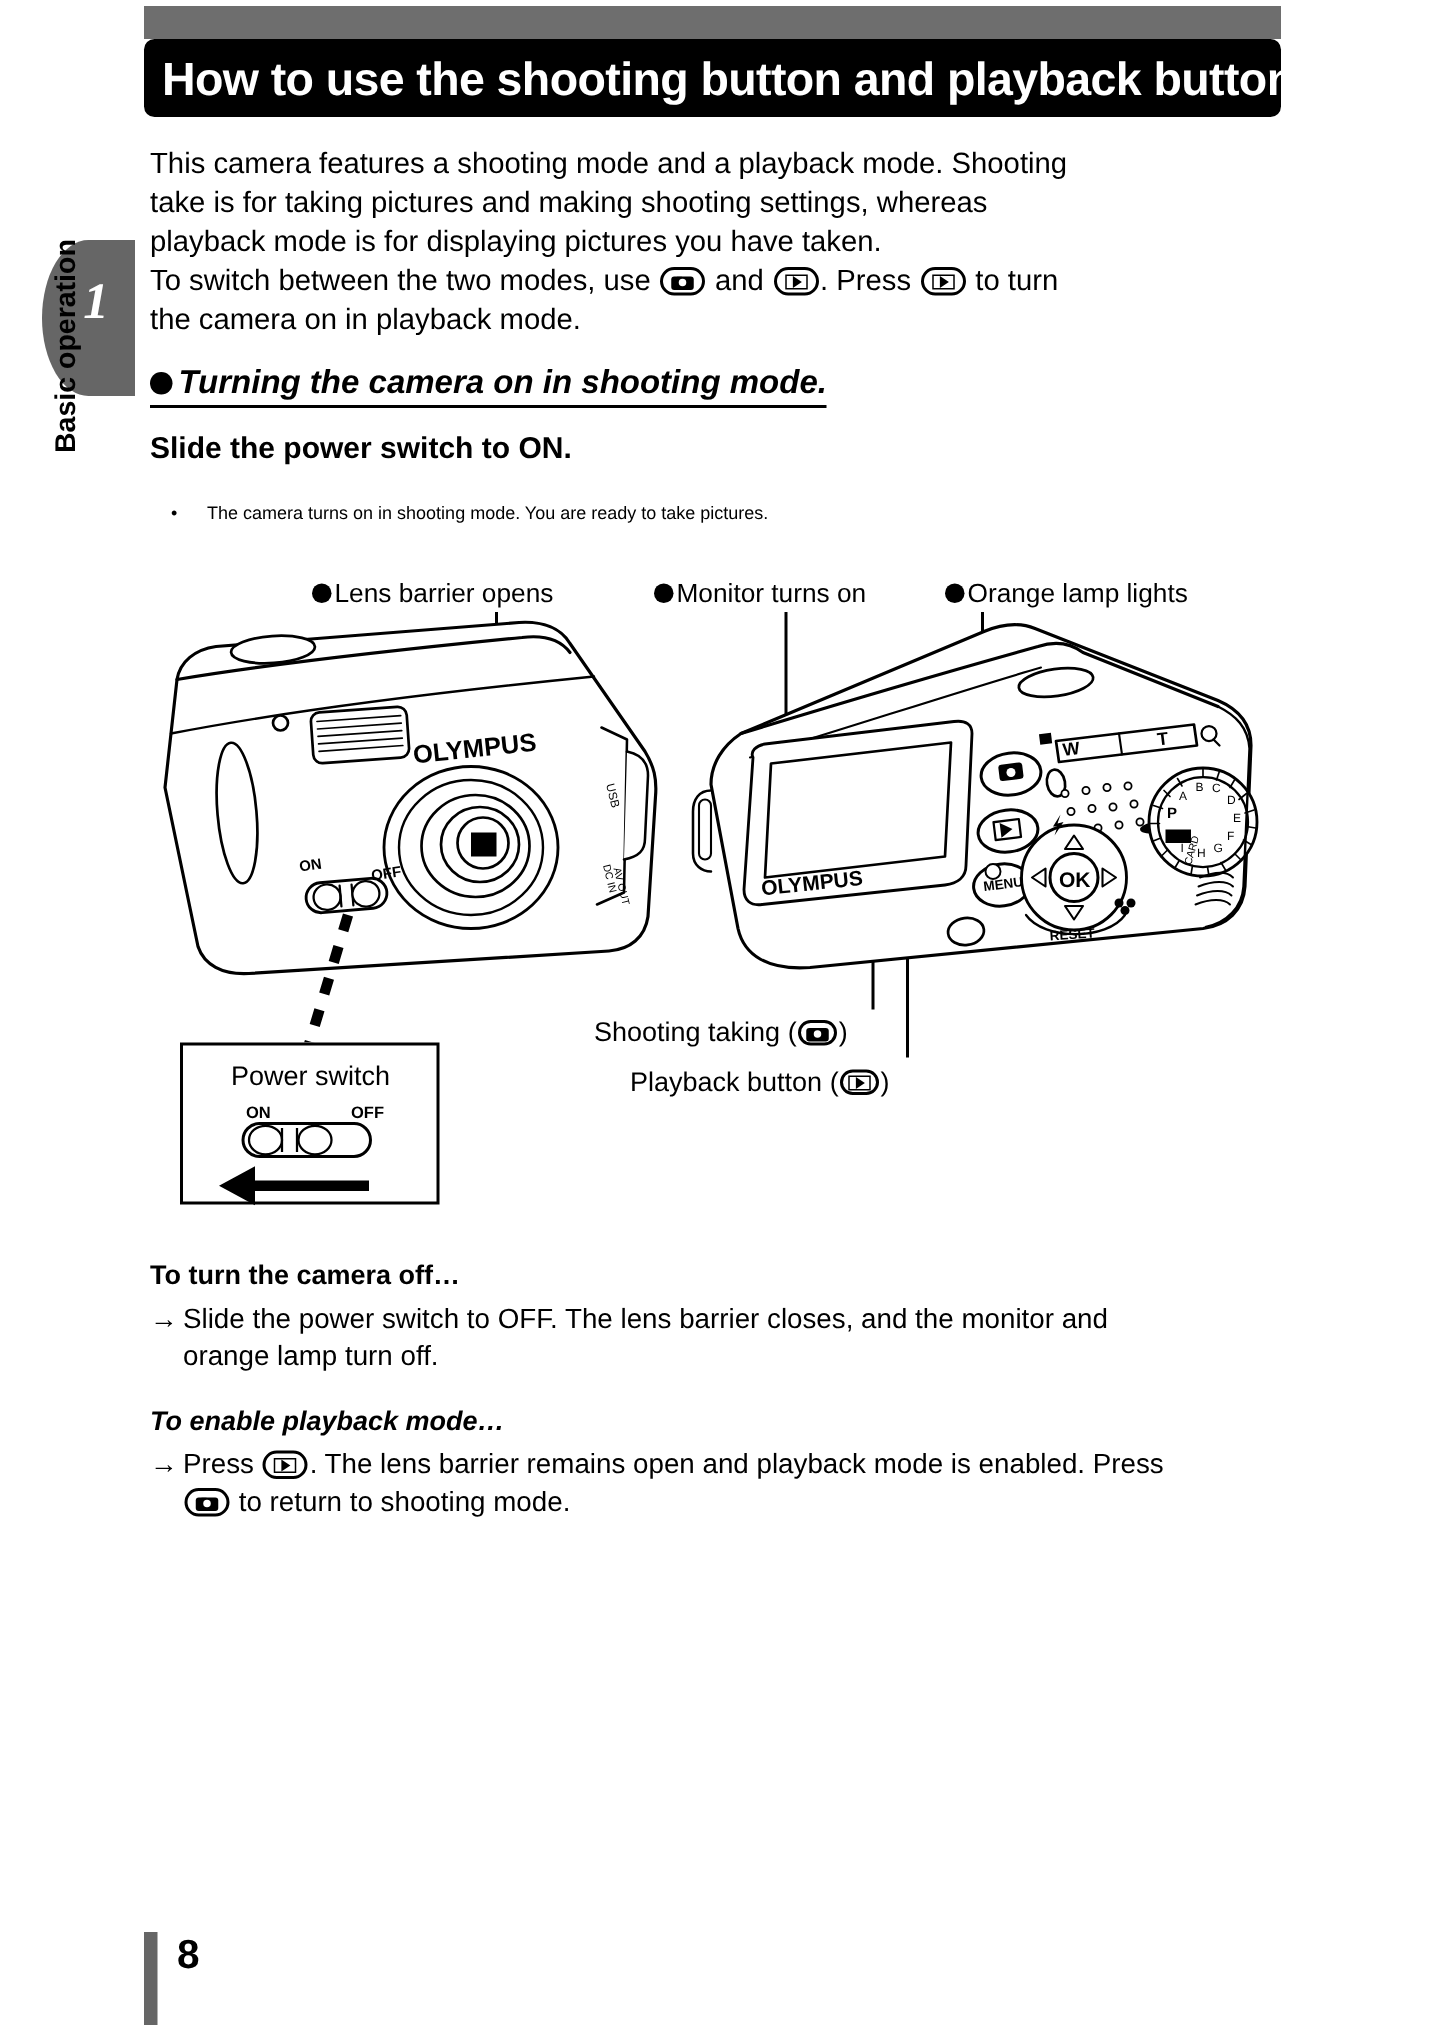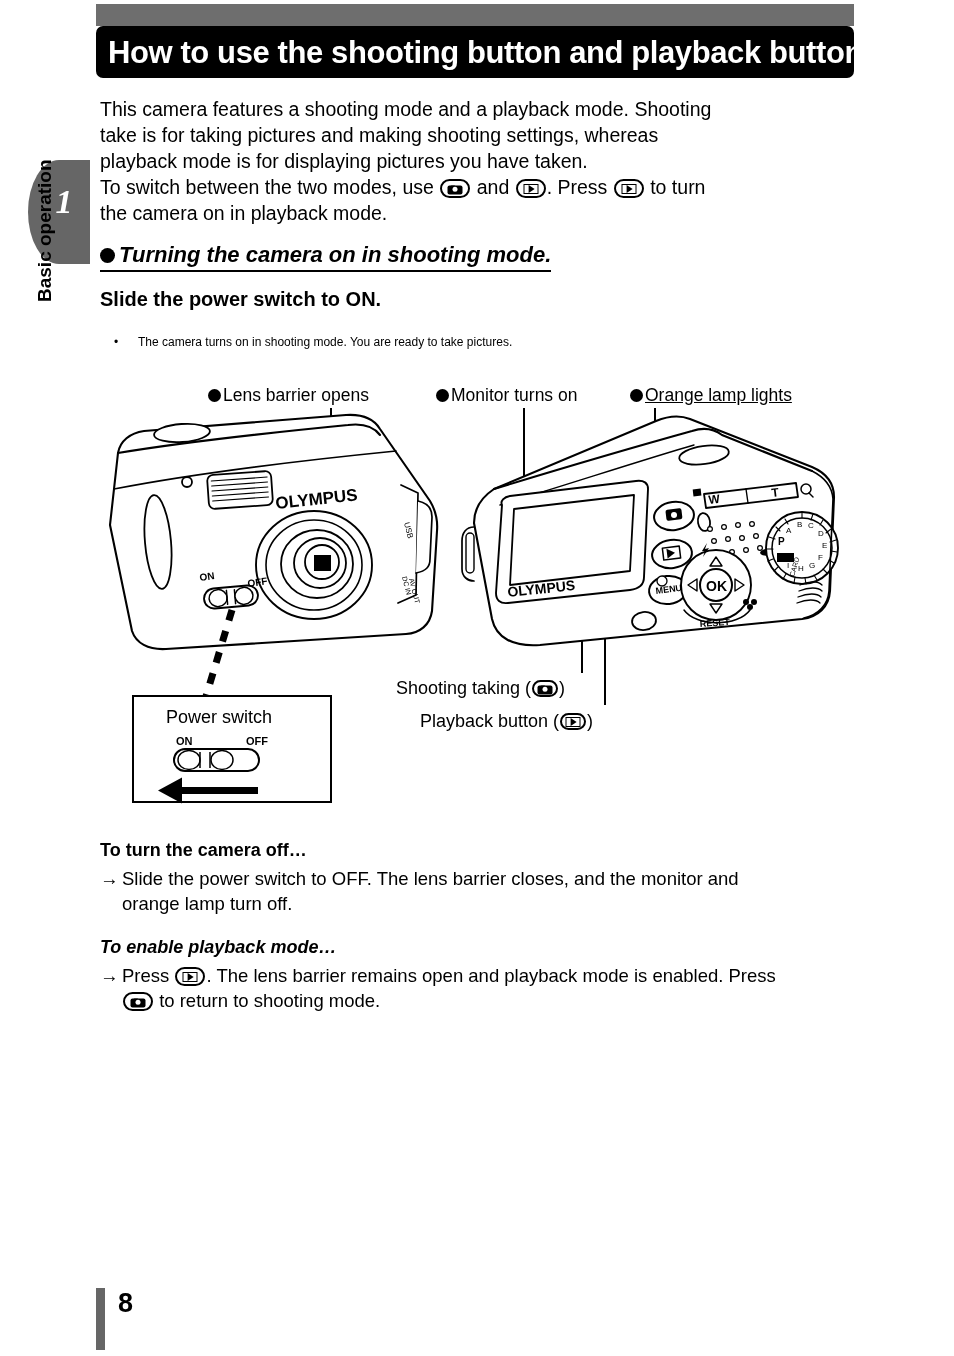--- a/index.html
+++ b/index.html
@@ -228,21 +228,21 @@
     display: inline-block;
     width: 13px;
     height: 13px;
     background: #000;
     border-radius: 50%;
     vertical-align: -1px;
     margin-right: 2px;
   }
   #callout-lens   { left: 208px; top: 385px; }
   #callout-monitor{ left: 436px; top: 385px; }
-  #callout-lamp   { left: 630px; top: 385px; text-decoration: underline; }
+  #callout-lamp   { left: 630px; top: 385px; }
 
   
   .leader {
     position: absolute;
     background: #000;
     width: 2px;
   }
   #leader-lens    { left: 330px; top: 408px; height: 170px; }
   #leader-monitor { left: 523px; top: 408px; height: 125px; }
   #leader-lamp    { left: 654px; top: 408px; height: 124px; }
@@ -255,26 +255,25 @@
     width: 760px;
     height: 290px;
   }
   #figure-area svg { display: block; }
 
   
   #power-box {
     position: absolute;
     left: 120px;
     top: 695px;
-    width: 200px;
+    width: 173px;
     height: 108px;
     border: 2px solid #000;
     background: #fff;
     box-sizing: border-box;
-    margin-left: 12px;
   }
   #power-box-label {
     position: absolute;
     left: 0;
     top: 10px;
     width: 170px;
     text-align: center;
     font-size: 18px;
   }
   #power-box svg { position: absolute; left: 0; top: 34px; }

